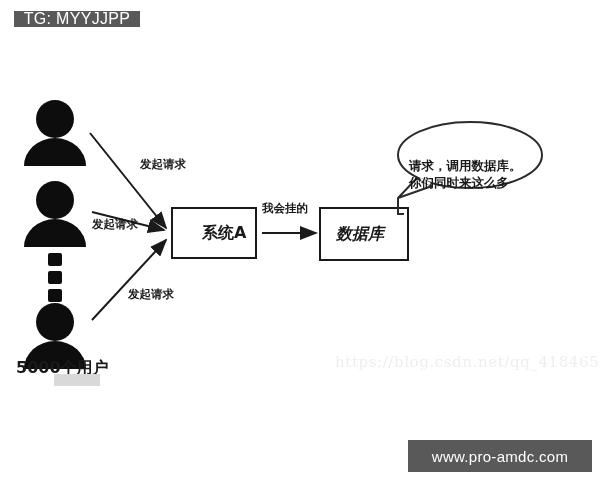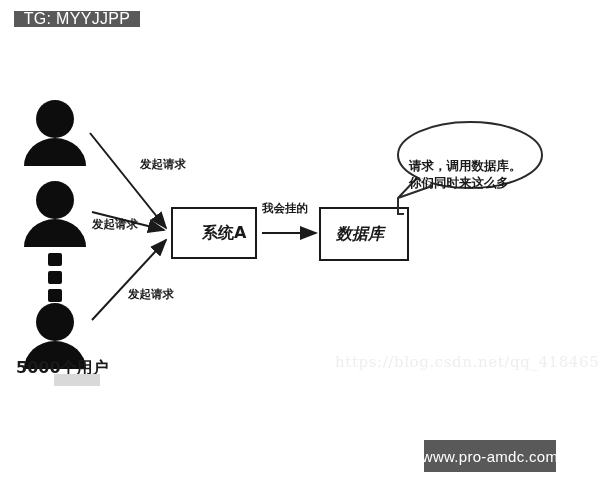--- a/index.html
+++ b/index.html
@@ -32,23 +32,23 @@
     white-space: nowrap;
   }
   #tg-badge {
     left: 14px;
     top: 11px;
     width: 126px;
     height: 16px;
     font-size: 16px;
   }
   #site-badge {
-    left: 424px;
+    left: 408px;
     top: 440px;
-    width: 132px;
+    width: 184px;
     height: 32px;
     font-size: 15px;
     text-align: right;
   }
   .diagram-text {
     position: absolute;
     white-space: nowrap;
     color: #1a1a1a;
     font-family: "DejaVu Sans", "Liberation Sans", sans-serif;
   }

